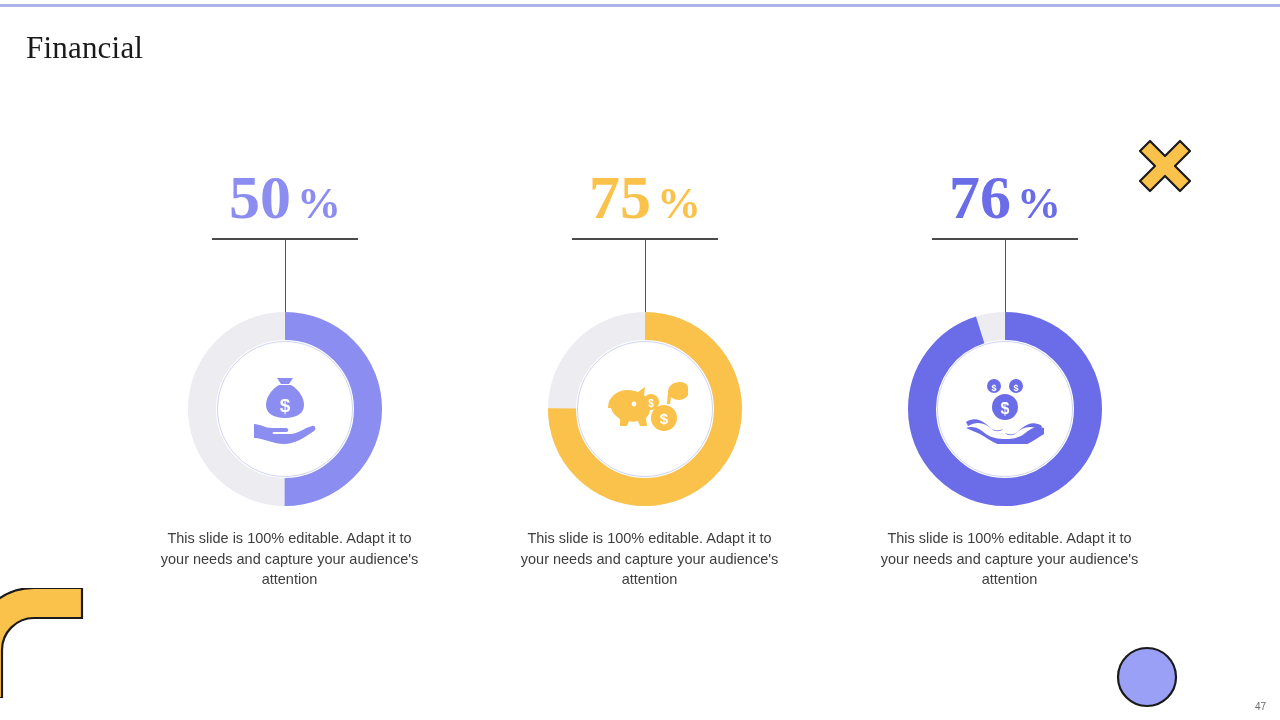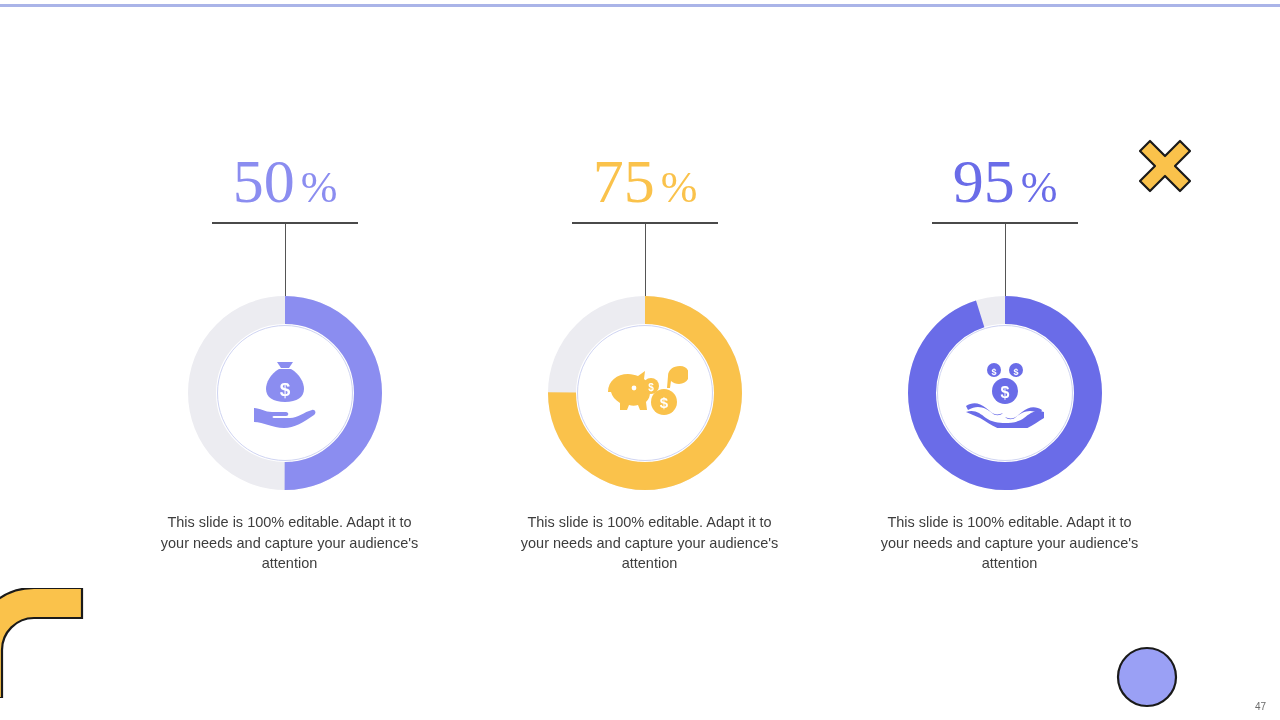--- a/index.html
+++ b/index.html
@@ -57,23 +57,24 @@
   }
   .col {
     width: 330px;
     display: flex;
     flex-direction: column;
     align-items: center;
     position: relative;
   }
   .pct {
     font-family: "Liberation Serif", serif;
-    font-weight: normal;
+    font-weight: bold;
     line-height: 1;
     white-space: nowrap;
+    margin-top: 16px;
   }
   .pct .num {
     font-size: 62px;
   }
   .pct .sym {
     font-size: 44px;
     margin-left: 6px;
   }
   .pct-rule {
     width: 146px;
@@ -151,20 +152,21 @@
   }
 </style>
 </head>
 <body>
 
 <div class="slide">
 
   <div class="top-bar"></div>
   <div class="top-bar-inner"></div>
 
+  <div class="slide-title">Financial</div>
 
   <div class="columns">
 
     <div class="col">
       <div class="pct" style="color:#8b8df0;">
         <span class="num">50</span><span class="sym">%</span>
       </div>
       <div class="pct-rule"></div>
       <div class="connector"></div>
       <div class="donut-wrap">
@@ -209,21 +211,21 @@
               <path d="M66 14 c0-6 5-10 12-10 6 0 9 4 9 9 0 5-4 9-10 9 -3 0-6-1-8-3 l-1 7 -3 0 z" fill="#fac24b"></path>
             </g>
           </svg>
         </div>
       </div>
       <div class="caption">This slide is 100% editable. Adapt it to your needs and capture your audience's attention</div>
     </div>
 
     <div class="col">
       <div class="pct" style="color:#6a6ce8;">
-        <span class="num">95</span><span class="sym">%</span>
+        <span class="num">76</span><span class="sym">%</span>
       </div>
       <div class="pct-rule"></div>
       <div class="connector"></div>
       <div class="donut-wrap">
         <svg class="donut-svg" width="194" height="194" viewBox="0 0 194 194">
           <circle cx="97" cy="97" r="83" fill="none" stroke="#ececf1" stroke-width="28"></circle>
           <circle cx="97" cy="97" r="83" fill="none" stroke="#6a6ce8" stroke-width="28" stroke-dasharray="495.4 521.5" transform="rotate(-90 97 97)"></circle>
         </svg>
         <div class="inner-circle">
           <svg width="82" height="70" viewBox="0 0 82 70">

